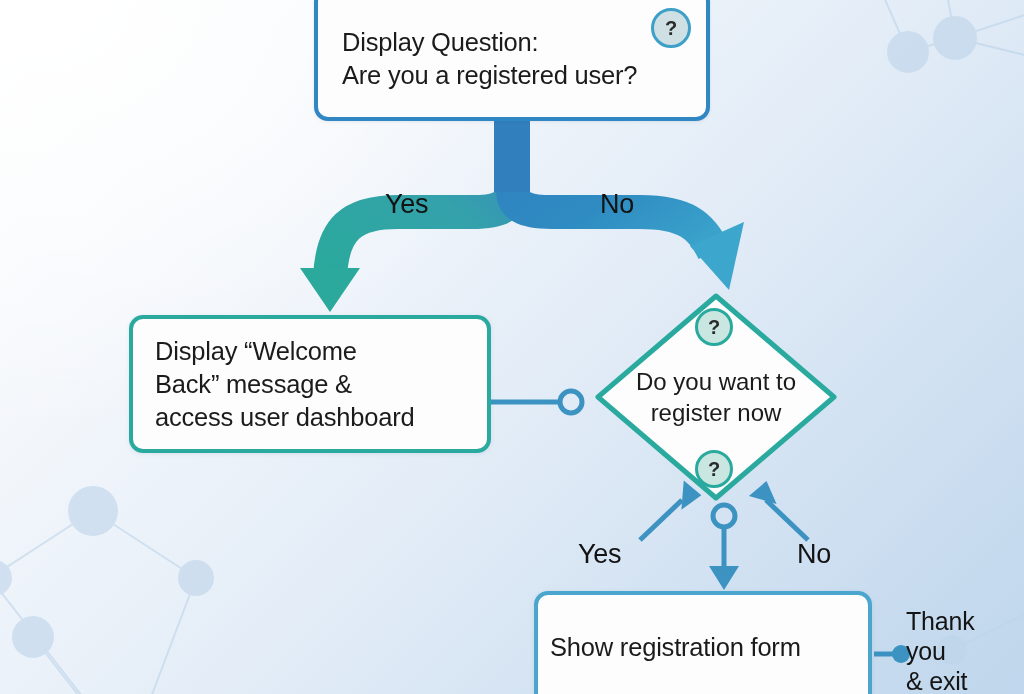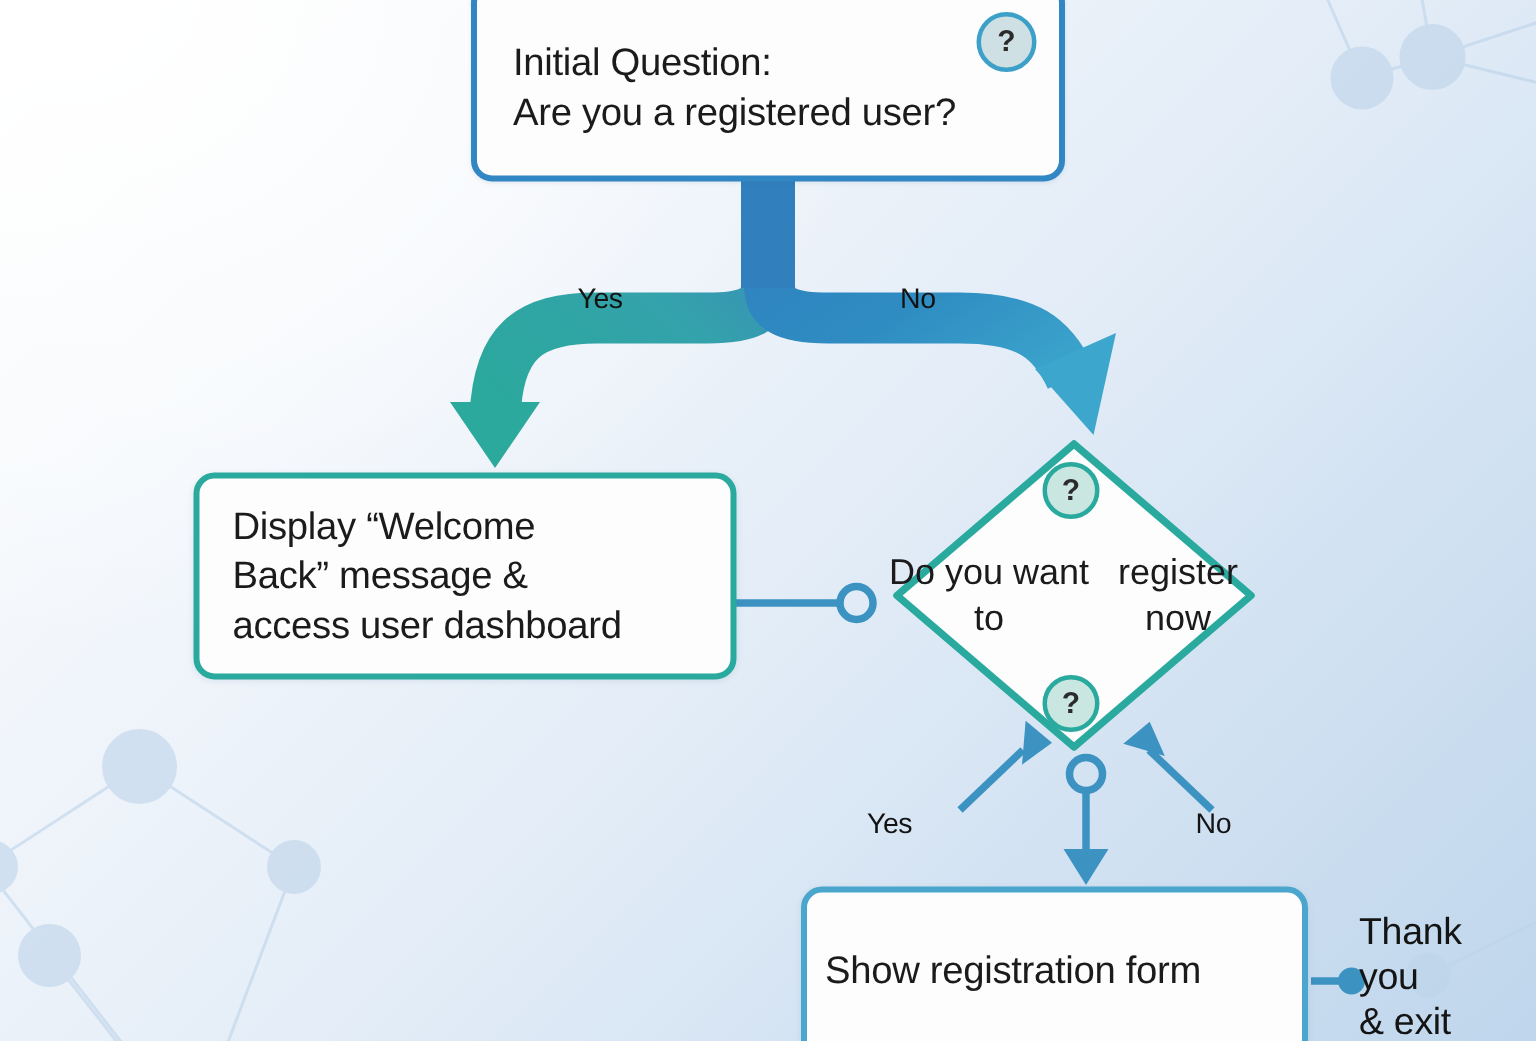--- a/index.html
+++ b/index.html
@@ -52,21 +52,21 @@
     left:534px;top:591px;width:338px;height:120px;
     border:4px solid #4aa6cd;
     box-shadow:0 1px 4px rgba(40,80,120,.10);
   }
   #box-register .txt{padding-left:12px;padding-bottom:8px;}
 
   
   #diamond-wrap{position:absolute;left:590px;top:288px;width:252px;height:218px;}
   #diamond-label{
     position:absolute;left:0;top:0;width:252px;height:218px;
-    display:flex;flex-direction:row;align-items:center;justify-content:center;
+    display:flex;flex-direction:column;align-items:center;justify-content:center;
     font-size:24px;line-height:31px;color:#1b1b1b;text-align:center;
     pointer-events:none;
   }
 
   
   .qbadge{
     position:absolute;border-radius:50%;
     display:flex;align-items:center;justify-content:center;
     font-size:20px;font-weight:700;color:#2b2b2b;
     box-sizing:border-box;
@@ -79,21 +79,21 @@
     left:695px;top:308px;width:38px;height:38px;
     background:#c9e6e0;border:3.5px solid #2aaa9e;
   }
   #badge-diamond-bottom{
     left:695px;top:450px;width:38px;height:38px;
     background:#c9e6e0;border:3.5px solid #2aaa9e;
   }
 
   
   .edge-label{
-    position:absolute;font-size:19px;font-weight:400;color:#131313;
+    position:absolute;font-size:27px;font-weight:400;color:#131313;
     letter-spacing:-0.3px;white-space:nowrap;
   }
   #lbl-yes-top{left:385px;top:189px;}
   #lbl-no-top{left:600px;top:189px;}
   #lbl-yes-bottom{left:578px;top:539px;}
   #lbl-no-bottom{left:797px;top:539px;}
 
   #lbl-thankyou{
     position:absolute;left:906px;top:606px;
     font-size:25px;line-height:30px;color:#141414;
@@ -184,21 +184,21 @@
     <line x1="164" y1="57" x2="164" y2="98" stroke="#3c93c2" stroke-width="5"></line>
     <polygon points="149,96 179,96 164,120" fill="#3c93c2"></polygon>
   </svg>
 
   <svg style="position:absolute;left:872px;top:636px;" width="50" height="36" viewBox="0 0 50 36">
     <line x1="2" y1="18" x2="22" y2="18" stroke="#3c93c2" stroke-width="5"></line>
     <circle cx="29" cy="18" r="9" fill="#3c93c2"></circle>
   </svg>
 
   <div class="node-box" id="box-initial">
-    <div class="txt">Initial Question:
+    <div class="txt">Display Question:
 Are you a registered user?</div>
   </div>
   <div class="qbadge" id="badge-initial">?</div>
 
   <div class="node-box" id="box-welcome">
     <div class="txt">Display “Welcome
 Back” message &amp;
 access user dashboard</div>
   </div>
 

